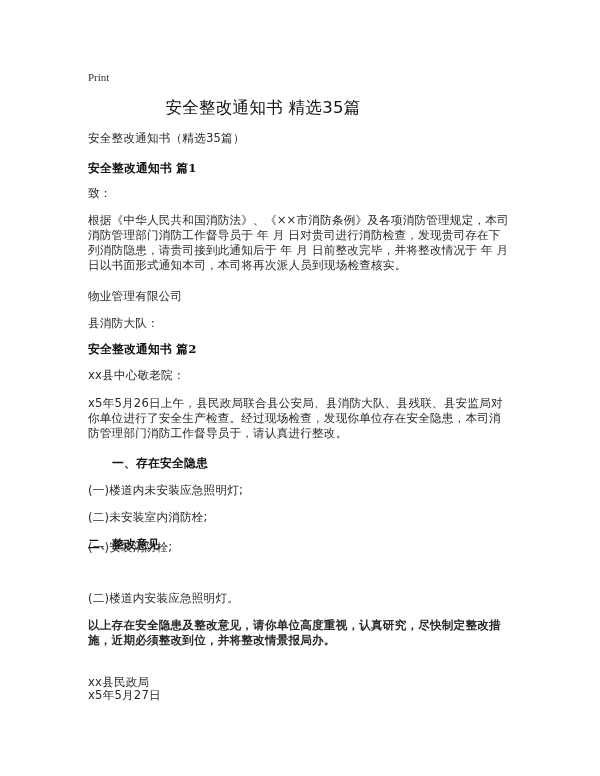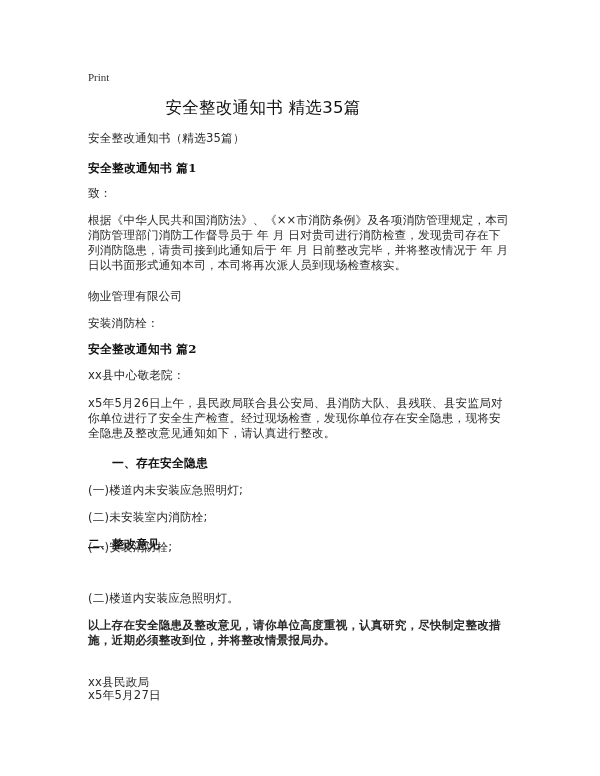--- a/index.html
+++ b/index.html
@@ -16,25 +16,25 @@
 <div>
   <div class="print">Print</div>
   <div class="title">安全整改通知书 精选35篇</div>
 
   <div class="p" style="top:131px;">安全整改通知书（精选35篇）</div>
 
   <div class="p h" style="top:161px;">安全整改通知书 篇1</div>
   <div class="p" style="top:186px;">致：</div>
   <div class="p" style="top:213px;">根据《中华人民共和国消防法》、《××市消防条例》及各项消防管理规定，本司消防管理部门消防工作督导员于 年 月 日对贵司进行消防检查，发现贵司存在下列消防隐患，请贵司接到此通知后于 年 月 日前整改完毕，并将整改情况于 年 月 日以书面形式通知本司，本司将再次派人员到现场检查核实。</div>
   <div class="p" style="top:289px;">物业管理有限公司</div>
-  <div class="p" style="top:316px;">安装消防栓：</div>
+  <div class="p" style="top:316px;">县消防大队：</div>
 
   <div class="p h" style="top:342px;">安全整改通知书 篇2</div>
   <div class="p" style="top:368px;">xx县中心敬老院：</div>
-  <div class="p" style="top:396px;">x5年5月26日上午，县民政局联合县公安局、县消防大队、县残联、县安监局对你单位进行了安全生产检查。经过现场检查，发现你单位存在安全隐患，现将安全隐患及整改意见通知如下，请认真进行整改。</div>
+  <div class="p" style="top:396px;">x5年5月26日上午，县民政局联合县公安局、县消防大队、县残联、县安监局对你单位进行了安全生产检查。经过现场检查，发现你单位存在安全隐患，本司消防管理部门消防工作督导员于，请认真进行整改。</div>
 
   <div class="p h" style="top:456px;margin-left:24px;">一、存在安全隐患</div>
   <div class="p" style="top:483px;">(一)楼道内未安装应急照明灯;</div>
   <div class="p" style="top:510px;">(二)未安装室内消防栓;</div>
 
   <div class="p h" style="top:537px;">二、整改意见</div>
   <div class="p" style="top:540px;">(一)安装消防栓;</div>
   <div class="p" style="top:591px;">(二)楼道内安装应急照明灯。</div>
 
   <div class="p" style="top:618px;font-weight:bold;">以上存在安全隐患及整改意见，请你单位高度重视，认真研究，尽快制定整改措施，近期必须整改到位，并将整改情景报局办。</div>

